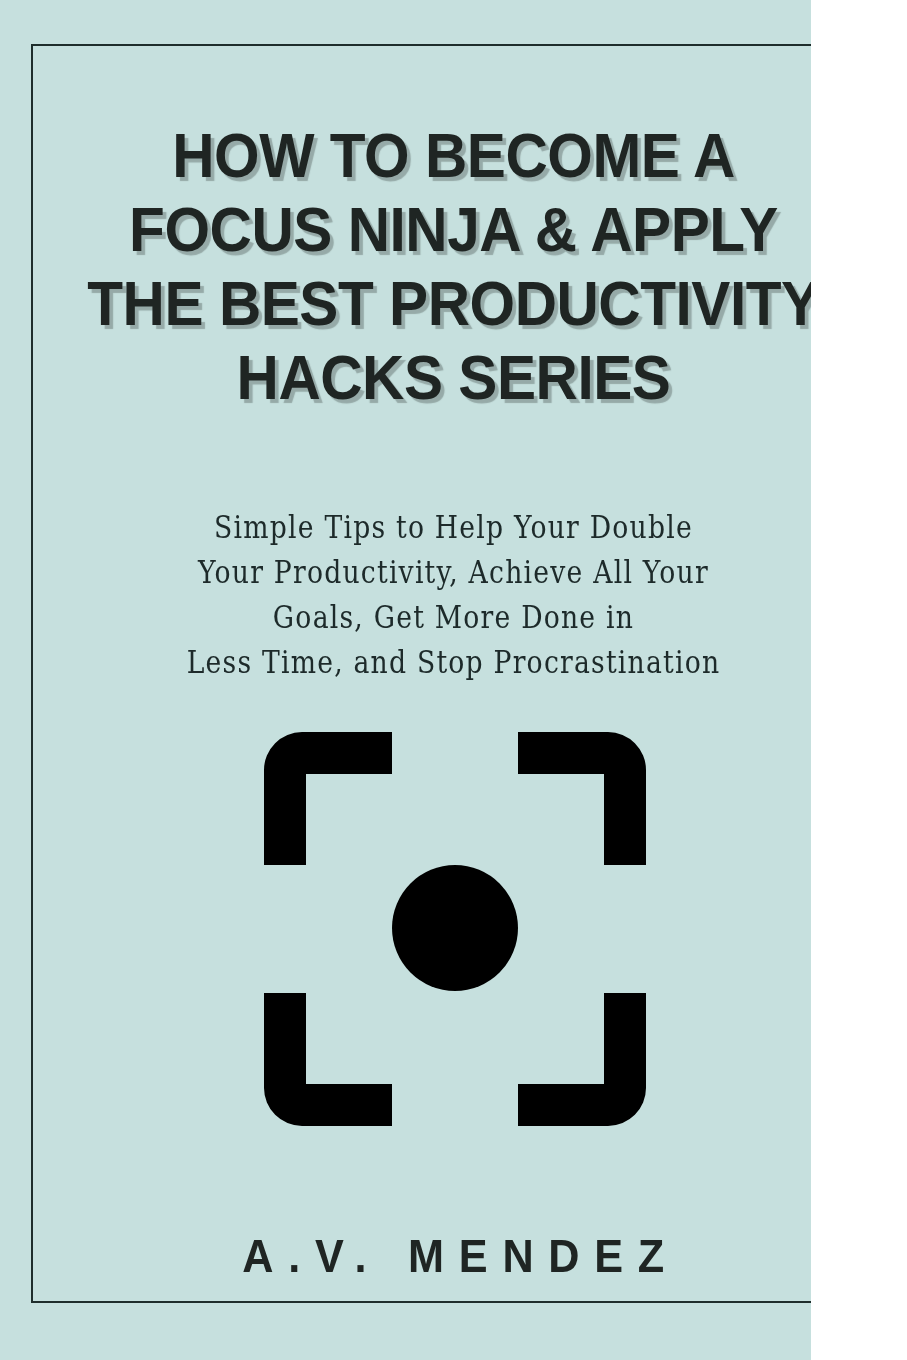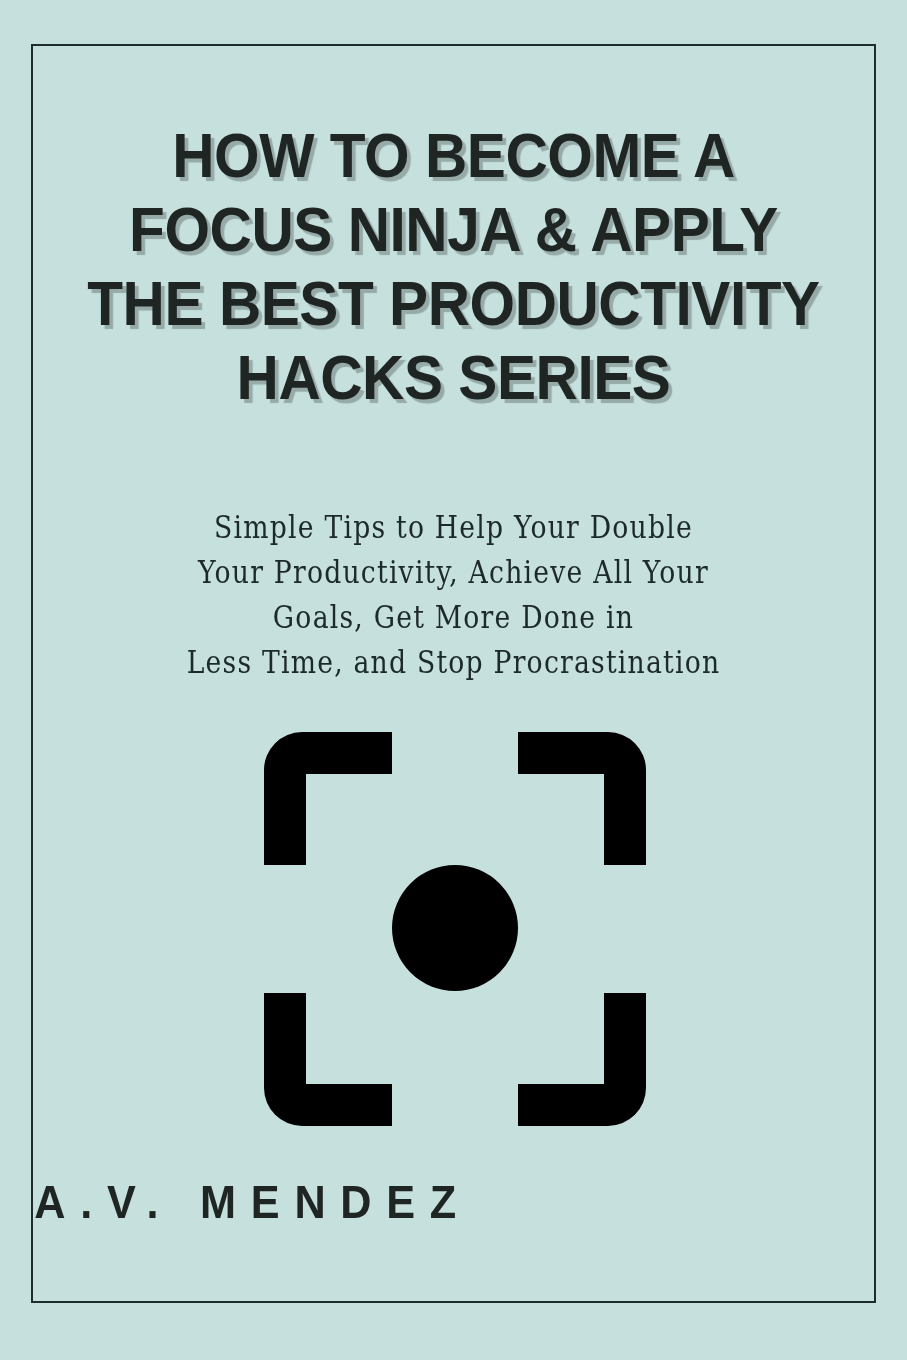--- a/index.html
+++ b/index.html
@@ -6,21 +6,21 @@
     margin: 0;
     padding: 0;
     background: #ffffff;
   }
   body {
     font-family: "Liberation Sans", sans-serif;
   }
 
   #cover {
     position: relative;
-    width: 907px;
+    width: 811px;
     height: 1360px;
     background: #c6e0de;
     overflow: hidden;
   }
 
   
   #frame {
     position: absolute;
     left: 31px;
     top: 44px;
@@ -85,23 +85,23 @@
   #focus-icon svg {
     display: block;
     width: 382px;
     height: 394px;
   }
 
   
   #author-block {
     position: absolute;
     left: 0;
-    top: 1174px;
+    top: 1228px;
     width: 907px;
-    text-align: left;
+    text-align: center;
   }
   #author-name {
     font-family: "Liberation Sans Narrow", "Liberation Sans", sans-serif;
     font-weight: bold;
     font-size: 47px;
     letter-spacing: 16px;
     color: #1f2523;
     text-transform: uppercase;
     white-space: nowrap;
     display: inline-block;

